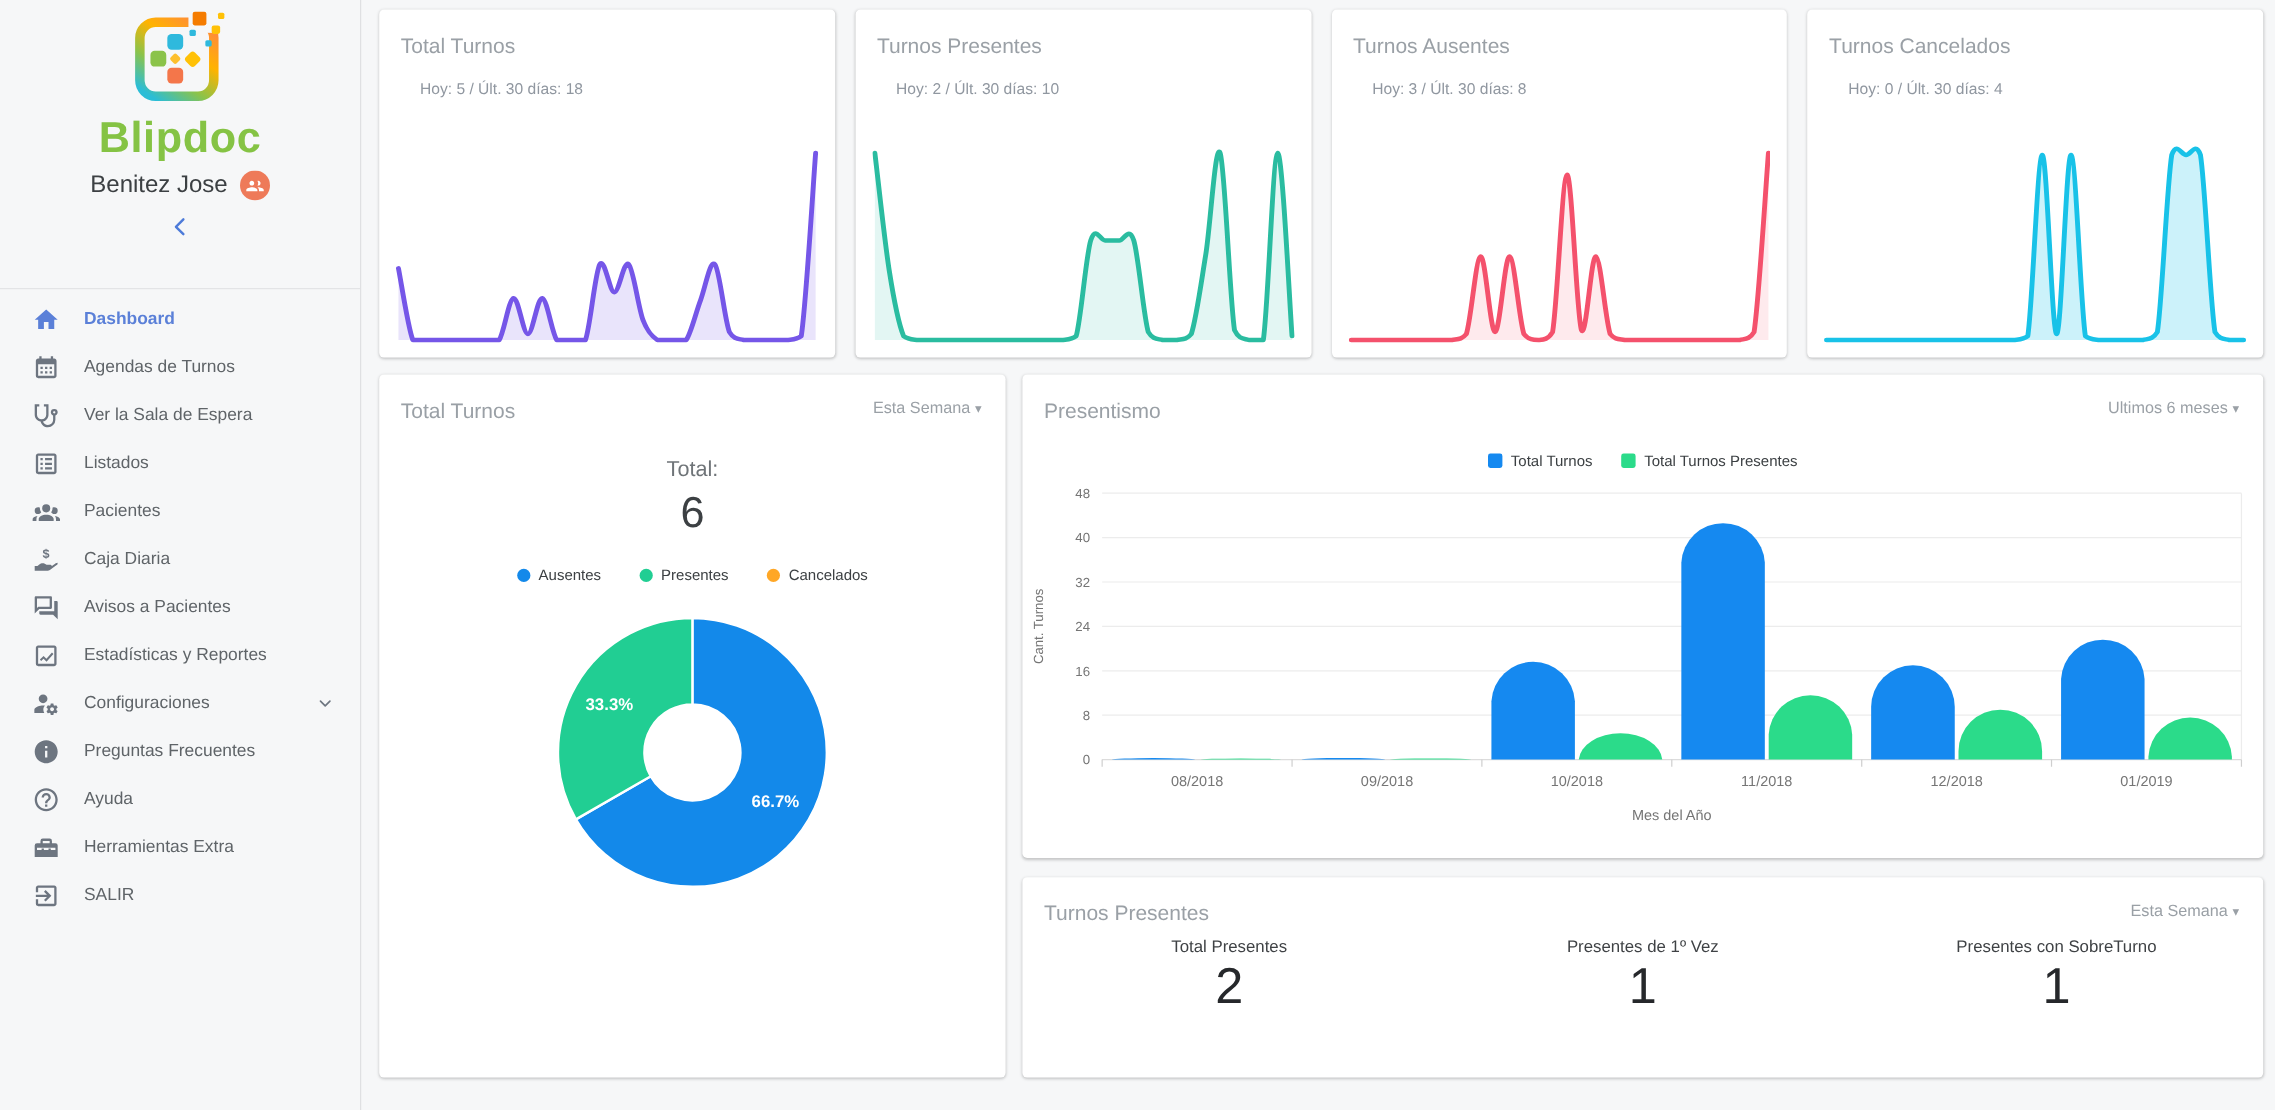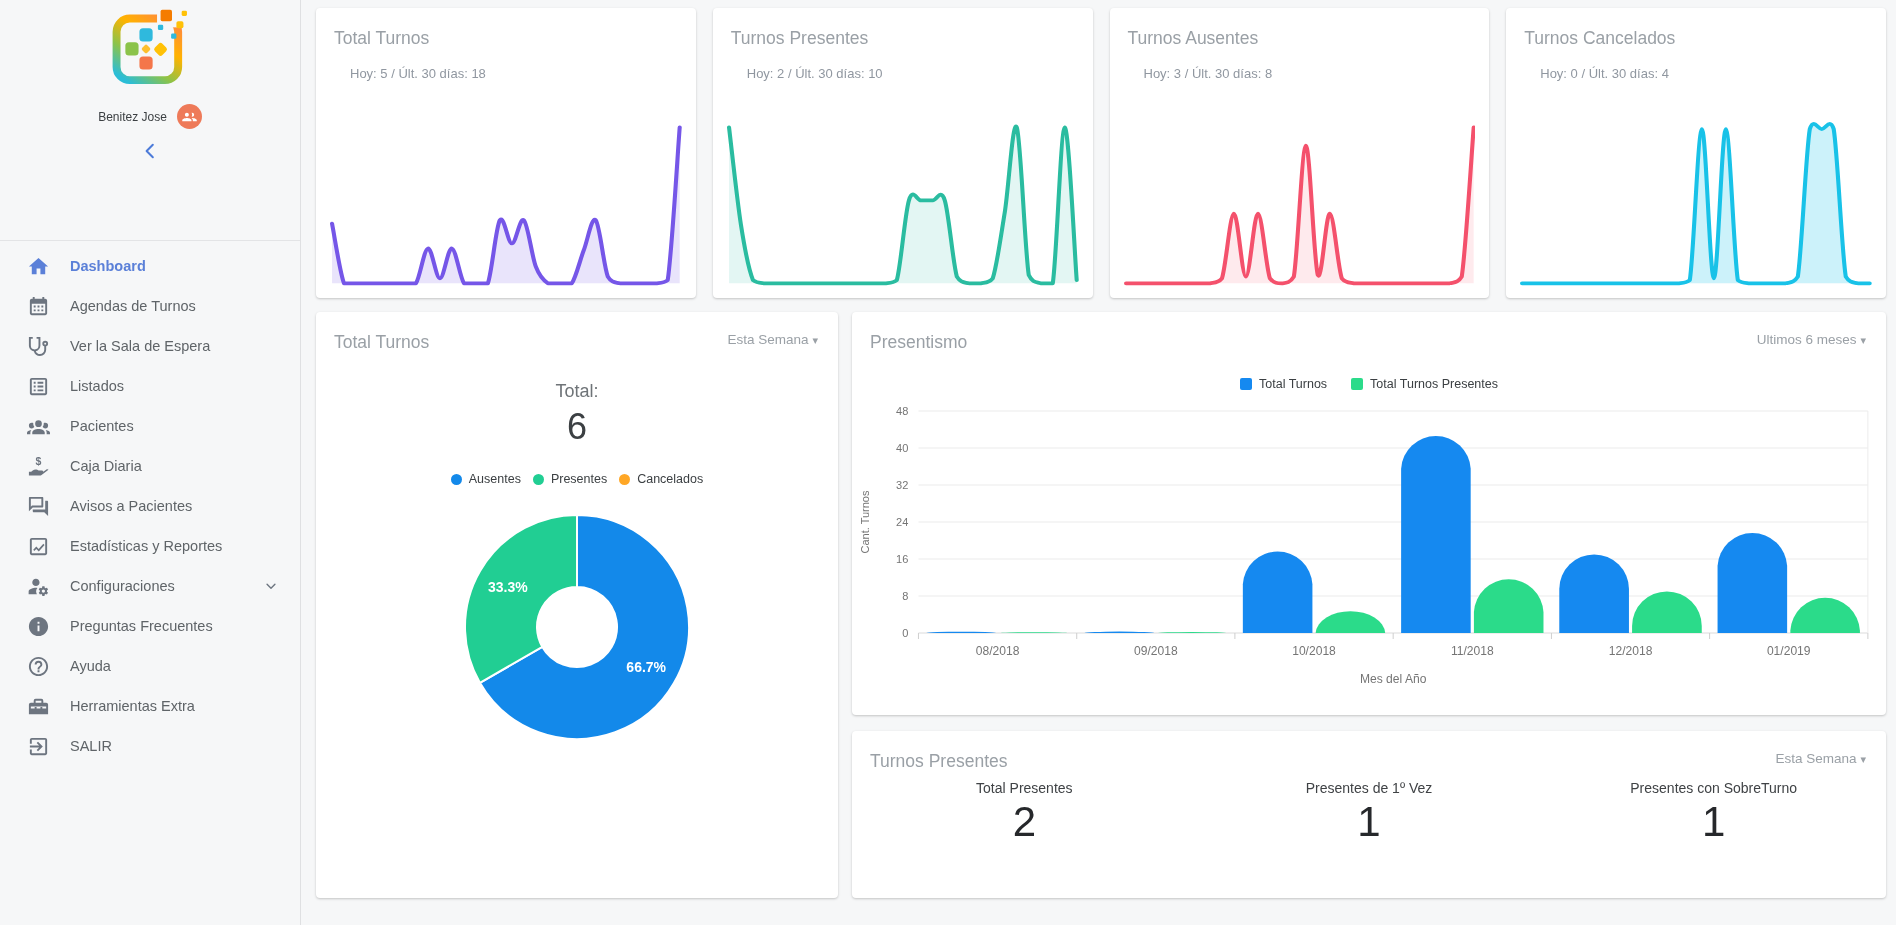--- a/index.html
+++ b/index.html
@@ -4,21 +4,21 @@
 <style>
   *{box-sizing:border-box;margin:0;padding:0}
   html,body{width:1896px;height:925px;overflow:hidden}
   body{background:#f6f7f8;font-family:"Liberation Sans",sans-serif;-webkit-font-smoothing:antialiased}
   .app{width:1896px;height:925px;display:flex;background:#f6f7f8}
   
   .sidebar{width:301px;min-width:301px;border-right:1px solid #dfe0e2;display:flex;flex-direction:column}
   .side-top{height:241px;border-bottom:1px solid #e3e4e6;text-align:center;padding-top:8px}
   .logo-svg{display:block;margin:0 auto}
   .brand{font-size:36px;font-weight:bold;color:#85c344;letter-spacing:.5px;line-height:38px}
-  .user-row{margin-top:8px;display:flex;align-items:center;justify-content:center;gap:10px;font-size:12px;color:#3c4043;cursor:pointer}
+  .user-row{margin-top:8px;display:flex;align-items:center;justify-content:center;gap:10px;font-size:20px;color:#3c4043;cursor:pointer}
   .collapse{margin-top:13px;cursor:pointer;display:flex;justify-content:center}
   .menu{padding-top:5px}
   .menu-item{height:40px;display:flex;align-items:center;padding:0 22px 0 27px;color:#5f6468;font-size:14.5px;cursor:pointer;white-space:nowrap}
   .menu-item .mi{width:24px;height:24px;margin-right:19px;color:#6d7580;flex:none;display:flex;align-items:center}
   .menu-item .mi svg{width:23px;height:23px}
   .menu-item.active{color:#5b80d8;font-weight:bold}
   .menu-item.active .mi{color:#5b80d8}
   .menu-item .grow{flex:1}
   .menu-item .chev{color:#6d7580;display:flex}
   
@@ -32,21 +32,21 @@
   .bottom-row{display:flex;gap:14px;margin-top:14px}
   .card-head{display:flex;justify-content:space-between;align-items:flex-start;padding:20px 20px 0 18px}
   .range{font-size:13.5px;color:#9aa0a6;cursor:pointer;white-space:nowrap}
   .range .arr{font-size:11px;margin-left:4px}
   .donut-card{width:522px;min-width:522px;height:586px}
   .right-col{flex:1;display:flex;flex-direction:column;gap:16px}
   .presentismo-card{height:403px}
   .presentes-card{height:167px}
   .total-label{margin-top:28px;text-align:center;font-size:18px;color:#6f7478}
   .total-value{text-align:center;font-size:36px;color:#3c4043;margin-top:4px}
-  .legend{display:flex;justify-content:center;gap:12px;margin-top:24px;font-size:12.5px;color:#3c4043;align-items:center}
+  .legend{display:flex;justify-content:center;gap:32px;margin-top:24px;font-size:12.5px;color:#3c4043;align-items:center}
   .legend-item{display:flex;align-items:center}
   .dot{width:11px;height:11px;border-radius:50%;display:inline-block;margin-right:7px}
   .donut-svg{display:block;margin:16px auto 0}
   .bar-legend{display:flex;justify-content:center;gap:24px;margin-top:24px;font-size:12.5px;color:#3c4043;align-items:center}
   .sq{width:12px;height:12px;border-radius:2px;display:inline-block;margin-right:7px}
   .bars-svg{display:block;margin-top:6px;width:100%;height:300px}
   .stats-row{display:flex;margin-top:8px}
   .stat-col{flex:1;text-align:center}
   .stat-label{font-size:14px;color:#3f4245}
   .stat-value{font-size:42px;font-weight:300;color:#26282b;margin-top:2px}
@@ -73,20 +73,21 @@
         <rect x="22" y="39" width="15" height="15" rx="4" fill="#8bc34a"></rect>
         <rect x="38" y="55" width="15" height="15" rx="4" fill="#f4764a"></rect>
         <rect x="56" y="41" width="12" height="12" rx="3" fill="#ffc107" transform="rotate(45 62 47)"></rect>
         <rect x="41.5" y="42.5" width="8" height="8" rx="2" fill="#fdbf2d" transform="rotate(45 45.5 46.5)"></rect>
         <rect x="62" y="2" width="13" height="13" rx="2" fill="#f57c00"></rect>
         <rect x="80" y="15" width="8" height="8" rx="2" fill="#ffc107"></rect>
         <rect x="59" y="19" width="6" height="6" rx="1.5" fill="#2fb9dd"></rect>
         <rect x="74" y="29" width="6" height="6" rx="1.5" fill="#2fb9dd"></rect>
         <rect x="86" y="3" width="6" height="6" rx="1.5" fill="#ffc107"></rect>
       </svg>
+      <div class="brand">Blipdoc</div>
       <div class="user-row">
         <span>Benitez Jose</span>
         <svg width="25" height="25" viewBox="0 0 25 25">
           <circle cx="12.5" cy="12.5" r="12.5" fill="#ee7a59"></circle>
           <path fill="#fff" transform="translate(4.6 5.4) scale(0.66)" d="M16 11c1.66 0 2.99-1.34 2.99-3S17.66 5 16 5c-.32 0-.63.05-.91.14.57.81.91 1.79.91 2.86s-.34 2.04-.91 2.86c.28.09.59.14.91.14zm-8 0c1.66 0 2.99-1.34 2.99-3S9.66 5 8 5 5 6.34 5 8s1.34 3 3 3zm0 2c-2.33 0-7 1.17-7 3.5V18h14v-1.5c0-2.33-4.67-3.5-7-3.5zm8 0c-.29 0-.62.02-.97.05 1.16.84 1.97 1.97 1.97 3.45V18h6v-1.5c0-2.33-4.67-3.5-7-3.5z"></path>
         </svg>
       </div>
       <div class="collapse">
         <svg width="18" height="18" viewBox="0 0 16 16">
             <path d="M10.5 2.5 5 8l5.5 5.5" fill="none" stroke="#4d7bd9" stroke-width="1.8" stroke-linecap="round" stroke-linejoin="round"></path>

